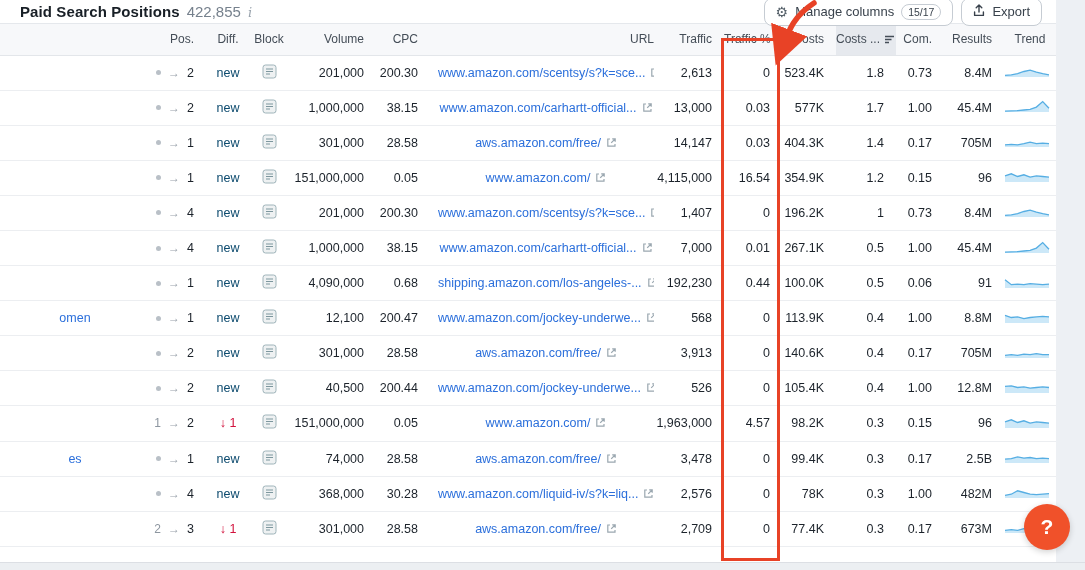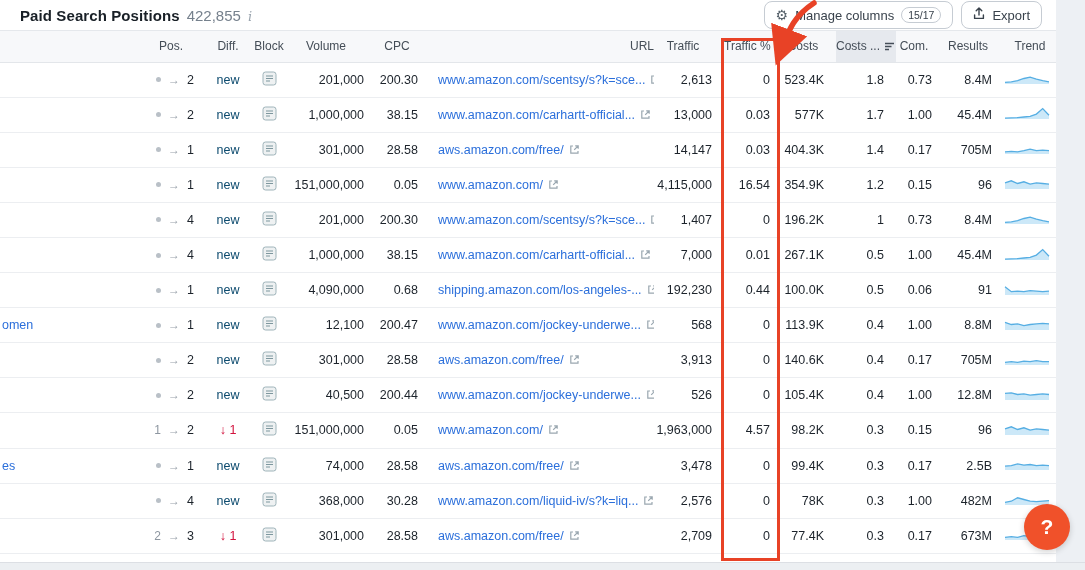--- a/index.html
+++ b/index.html
@@ -1,48 +1,48 @@
 <!DOCTYPE html>
 <html><head>
 <meta charset="utf-8">
 <style>
   * { margin:0; padding:0; box-sizing:border-box; }
   html,body { width:1085px; height:570px; overflow:hidden; }
   body { font-family:"Liberation Sans", sans-serif; background:#edf0f4; position:relative; }
   .card { position:absolute; left:0; top:0; width:1056px; height:562px; background:#ffffff; }
 
   
-  .toolbar { height:31px; display:flex; align-items:center; justify-content:space-between;
+  .toolbar { height:24px; display:flex; align-items:center; justify-content:space-between;
              padding:0 14px 0 20px; background:#fff; border-bottom:1px solid #e5e8ec; }
   .titlewrap { display:flex; align-items:baseline; gap:7px; }
   .title { font-size:15px; font-weight:bold; color:#181f26; letter-spacing:.1px; }
   .count { font-size:15px; color:#76818d; }
   .info-i { font-family:"DejaVu Serif", serif; font-style:italic; color:#9aa4ae; font-size:13px; }
   .btnrow { display:flex; gap:8px; align-items:center; }
   .btn { display:flex; align-items:center; gap:7px; height:28px; padding:0 11px;
          background:#fff; border:1px solid #c6ccd3; border-radius:8px; font-size:13px;
          color:#39424c; cursor:pointer; white-space:nowrap; }
   .gear { font-size:14px; color:#556069; line-height:1; }
   .pill { border:1px solid #c6ccd3; border-radius:9px; font-size:10.5px; padding:1px 6px; color:#39424c; }
 
   
   table { border-collapse:collapse; table-layout:fixed; width:1056px; }
   col.c-kw{width:148px} col.c-pos{width:58px} col.c-diff{width:44px} col.c-block{width:38px}
   col.c-vol{width:88px} col.c-cpc{width:54px} col.c-url{width:224px} col.c-tr{width:70px}
   col.c-trp{width:58px} col.c-cost{width:54px} col.c-cost2{width:60px} col.c-com{width:48px}
   col.c-res{width:60px} col.c-trend{width:52px}
   thead th { height:31px; background:#f7f8fa; font-size:12px; font-weight:normal; color:#444d57;
-             border-bottom:1px solid #e3e6ea; padding:0 12px 0 0; text-align:center; white-space:nowrap; }
+             border-bottom:1px solid #e3e6ea; padding:0 12px 0 0; text-align:right; white-space:nowrap; }
   thead th.left { text-align:right; padding:0 0 0 8px; }
   thead th.center { text-align:center; padding:0; }
   thead th.hl { background:#e6e9ee; }
   .sort-ic { display:inline-block; vertical-align:-1px; margin-left:4px; }
   tbody td { height:35.1px; border-bottom:1px solid #eceef1; font-size:12.5px; color:#1c232b;
              padding:0 12px 0 0; text-align:right; white-space:nowrap; overflow:hidden; }
-  tbody td.left { text-align:left; padding:0 0 0 8px; }
+  tbody td.left { text-align:center; padding:0 0 0 8px; }
   tbody td.kw { color:#2b6fdb; padding-left:2px; }
   .poscell { display:flex; justify-content:flex-end; align-items:center; gap:7px; }
   .pos-from { color:#8d96a0; min-width:10px; text-align:right; font-size:12px; }
   .dot { display:inline-block; width:5px; height:5px; border-radius:50%; background:#b9c0c7; }
   .arrow { color:#9aa2ab; font-size:12px; }
   .diff-new { color:#0c4a6e; }
   .diff-down { color:#d2123d; }
   .url a { color:#2b6fdb; text-decoration:none; }
   .ext { margin-left:5px; vertical-align:-1px; }
   .trendcell { padding-right:6px; }

